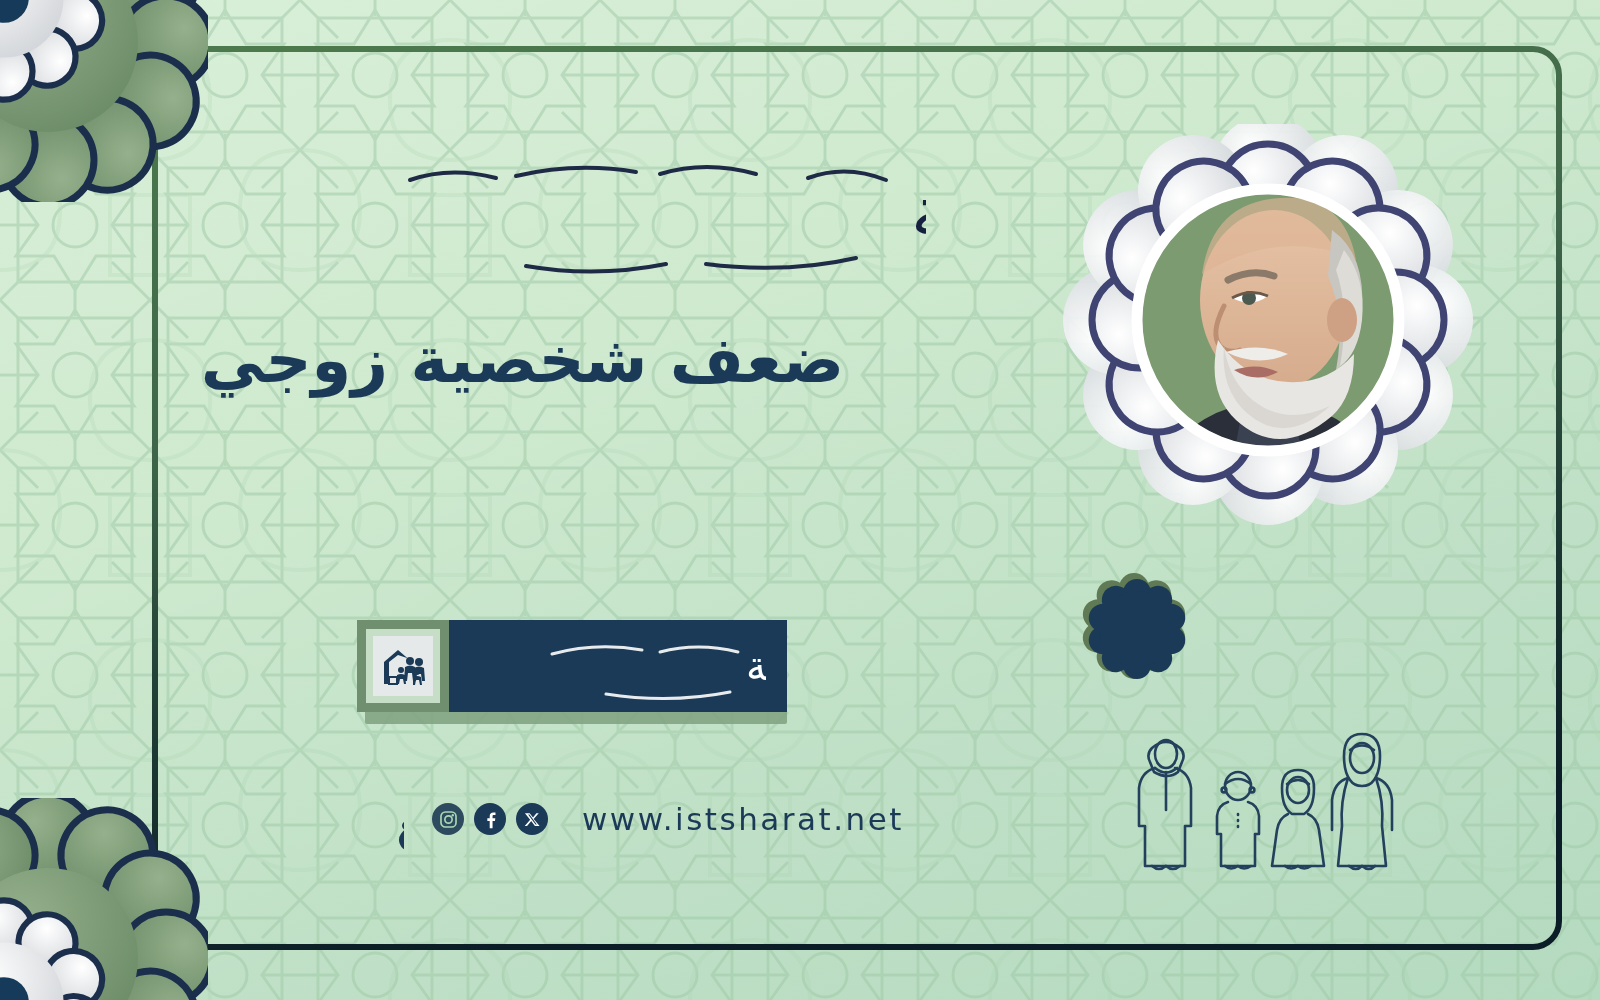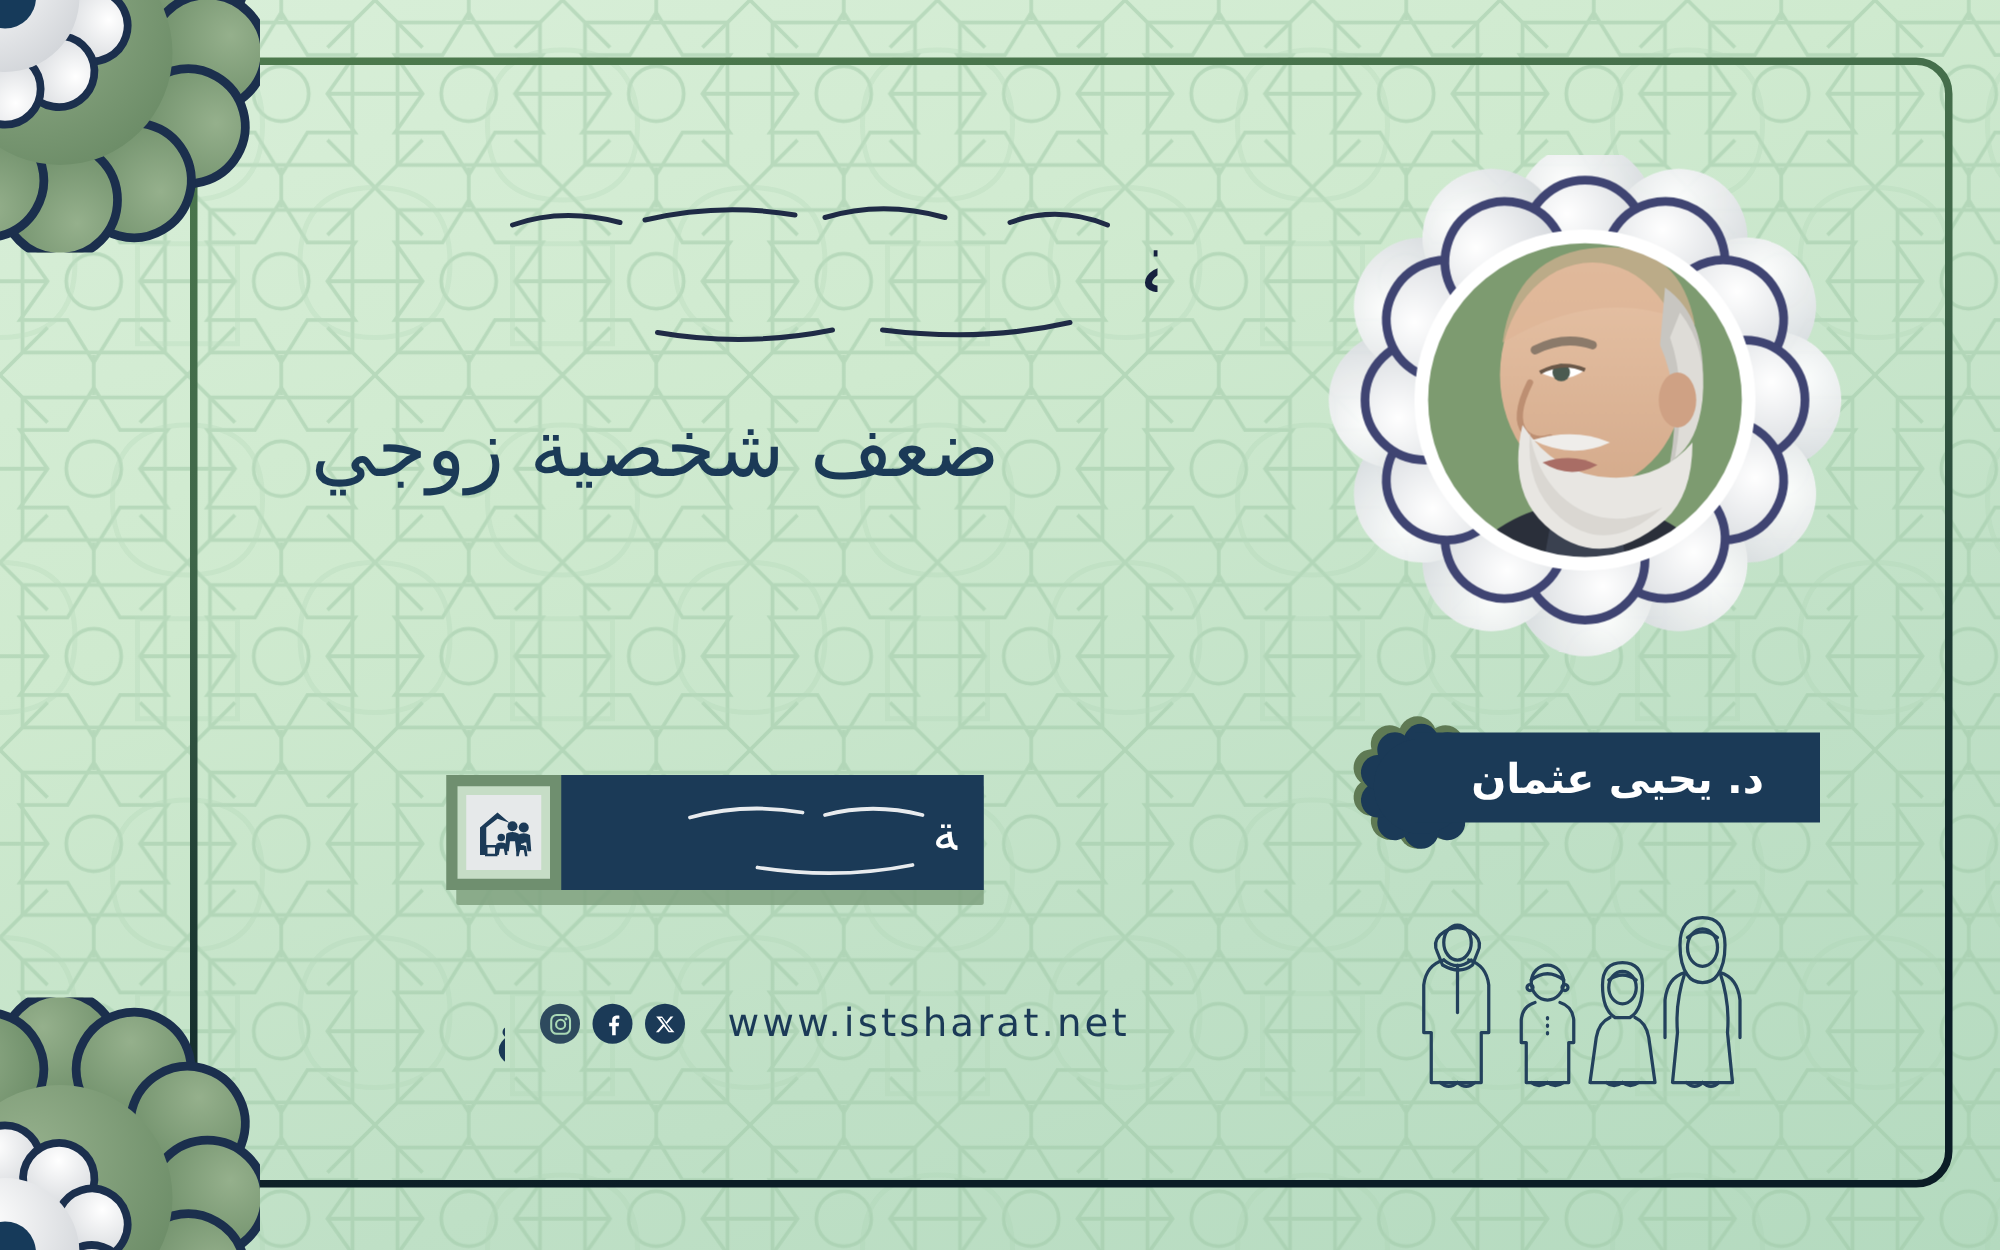--- a/index.html
+++ b/index.html
@@ -48,21 +48,21 @@
   #header-calligraphy svg{width:100%;height:100%;display:block;}
 
   
   #title-block{
     position:absolute; right:756px; top:318px;
     width:640px; text-align:center;
     direction:rtl;
   }
   .title-line{
     font-family:"DejaVu Sans","Liberation Sans",sans-serif;
-    font-weight:normal;
+    font-weight:bold;
     font-size:64px;
     line-height:1.32;
     color:#1b3a57;
     letter-spacing:0px;
     white-space:nowrap;
   }
   .title-line.l2{ font-size:58px; }
 
   
   #badge{
@@ -450,23 +450,20 @@
             <circle cx="0" cy="-36" r="14" fill="#1b3a57" transform="rotate(180)"></circle>
             <circle cx="0" cy="-36" r="14" fill="#1b3a57" transform="rotate(216)"></circle>
             <circle cx="0" cy="-36" r="14" fill="#1b3a57" transform="rotate(252)"></circle>
             <circle cx="0" cy="-36" r="14" fill="#1b3a57" transform="rotate(288)"></circle>
             <circle cx="0" cy="-36" r="14" fill="#1b3a57" transform="rotate(324)"></circle>
             <circle r="38" fill="#1b3a57"></circle>
           </g>
         </g>
       </svg>
     </div>
-    <div id="name-bar">
-      <span id="name-text">د. يحيى عثمان</span>
-    </div>
   </div>
 
   <div id="family">
     <svg viewBox="0 0 280 160" aria-hidden="true">
       <g fill="none" stroke="#23415c" stroke-width="2.6" stroke-linejoin="round" stroke-linecap="round">
 
         <g>
           <path d="M22 24 q14 -12 28 0 q6 6 2 14 l-4 10 q-10 8 -24 0 l-4 -10 q-4 -8 2 -14Z"></path>
           <ellipse cx="36" cy="30" rx="11" ry="14"></ellipse>
           <path d="M25 44 q11 9 22 0"></path>

